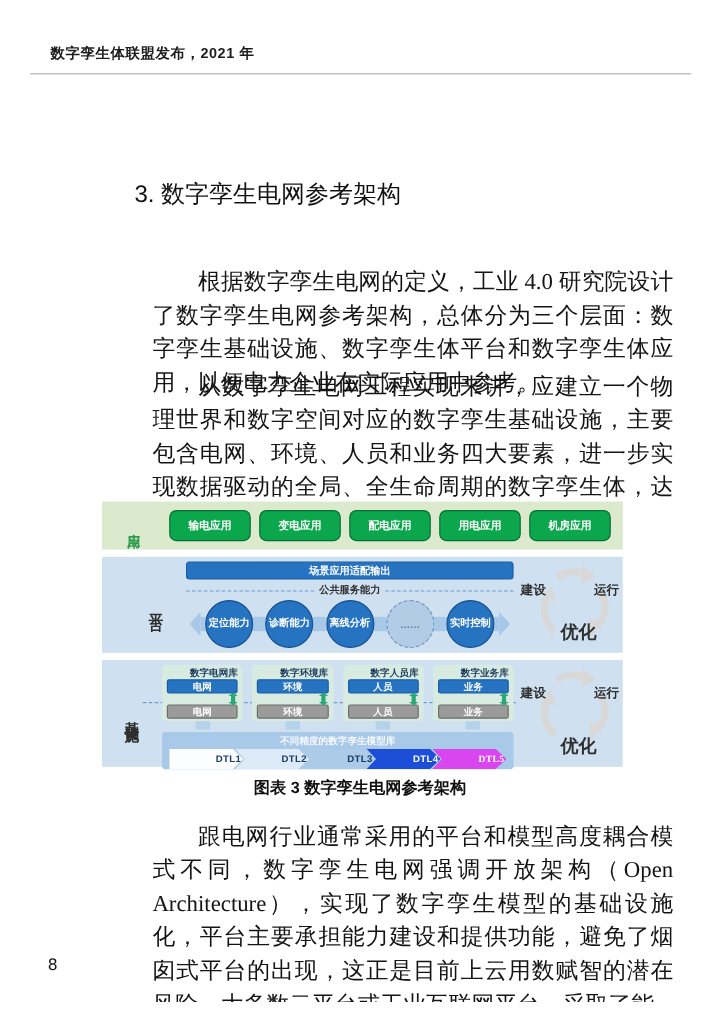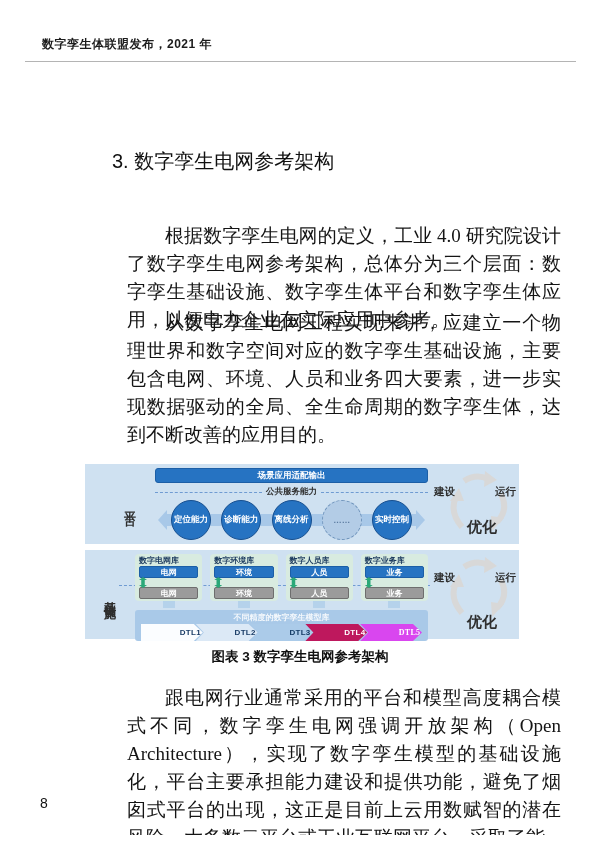--- a/index.html
+++ b/index.html
@@ -67,59 +67,69 @@
   .cycle .c-build { position:absolute; left:3px;  top:21px; font-size:10.5px; font-weight:bold; color:#2e2e2e; }
   .cycle .c-run   { position:absolute; right:3px; top:21px; font-size:10.5px; font-weight:bold; color:#2e2e2e; }
   .cycle .c-opt   { position:absolute; left:36px; bottom:7px; font-size:15px; font-weight:bold; color:#2e2e2e; }
 
   
   .infra-content { flex:1; position:relative; display:flex; flex-direction:column; padding:4px 3px 3px 0; min-width:0; }
   .infra-dash { position:absolute; left:-16px; right:1px; top:35px; border-top:1px dashed #6f9bd2; }
   .groups { display:flex; gap:8px; height:54px; }
   .group-card {
     position:relative; flex:1; background:#d8ebe0; border-radius:4px; padding:1px 4px 2px;
-    display:flex; flex-direction:column; align-items:flex-start;
+    display:flex; flex-direction:column; align-items:flex-end;
   }
   .group-card::after { content:""; position:absolute; left:50%; bottom:-7px; margin-left:-6px; width:12px; height:7px; background:#b5d2eb; }
   .group-title { font-size:8px; font-weight:bold; color:#1c3a5e; line-height:11px; }
   .bar { width:100%; height:12px; border-radius:2px; color:#fff; font-size:8px; font-weight:bold;
          display:flex; align-items:center; justify-content:center; }
   .bar.blue { background:#2673c2; border:1px solid #1b5ea6; }
   .bar.gray { background:#9b9b9b; border:1px solid #6e6e6e; }
   .sync-gap { height:9px; display:flex; align-items:center; justify-content:center; }
   .sync-arrow { width:8px; height:11px; background:#2aa878; z-index:1;
     clip-path:polygon(50% 0,100% 28%,72% 28%,72% 72%,100% 72%,50% 100%,0 72%,28% 72%,28% 28%,0 28%); }
   .dtl-wrap { margin-top:9px; height:33px; background:#a9c9e8; border-radius:3px; padding:2px 6px 0; }
   .dtl-title { font-size:8px; font-weight:bold; color:#f4f8fc; text-align:center; line-height:11px; }
   .dtl-row { display:flex; height:17px; margin-top:1px; }
   .dtl { flex:1; margin-left:-7px; display:flex; align-items:center; justify-content:center;
          font-size:8px; font-weight:bold; letter-spacing:.3px;
          clip-path:polygon(0 0, calc(100% - 9px) 0, 100% 50%, calc(100% - 9px) 100%, 0 100%, 8px 50%);padding-left:37px; }
   .dtl:first-child { margin-left:0; clip-path:polygon(0 0, calc(100% - 9px) 0, 100% 50%, calc(100% - 9px) 100%, 0 100%); }
   .dtl:nth-child(1) { background:#fbfdff; color:#1a3c66; }
   .dtl:nth-child(2) { background:#dcE9f6; color:#1a3c66; }
   .dtl:nth-child(3) { background:#abcbe9; color:#123a63; }
-  .dtl:nth-child(4) { background:#be185d; color:#ffffff; }
+  .dtl:nth-child(4) { background:#1d4ed8; color:#ffffff; }
   .dtl:nth-child(5) { background:#d946ef; color:#ffffff;font-family:Liberation Serif, serif; }
 </style>
 </head>
 <body>
 
 <div class="page">
 
   <div class="header-text">数字孪生体联盟发布，2021 年</div>
   <div class="header-rule"></div>
 
   <div class="sec-title">3. 数字孪生电网参考架构</div>
 
   <p class="body-p p1">根据数字孪生电网的定义，工业 4.0 研究院设计了数字孪生电网参考架构，总体分为三个层面：数字孪生基础设施、数字孪生体平台和数字孪生体应用，以便电力企业在实际应用中参考。</p>
   <p class="body-p p2">从数字孪生电网工程实现来讲，应建立一个物理世界和数字空间对应的数字孪生基础设施，主要包含电网、环境、人员和业务四大要素，进一步实现数据驱动的全局、全生命周期的数字孪生体，达到不断改善的应用目的。</p>
 
   <div class="figure">
 
+    <div class="band band-app">
+      <div class="v-label green">应用</div>
+      <div class="app-items">
+        <div class="app-btn">输电应用</div>
+        <div class="app-btn">变电应用</div>
+        <div class="app-btn">配电应用</div>
+        <div class="app-btn">用电应用</div>
+        <div class="app-btn">机房应用</div>
+      </div>
+    </div>
 
     <div class="band band-plat">
       <div class="v-label">平台</div>
       <div class="plat-content">
         <div class="plat-topbar">场景应用适配输出</div>
         <div class="dash-row">
           <span class="dash-label">公共服务能力</span>
         </div>
         <div class="cap-row">
           <div class="cap-arrow"></div>

